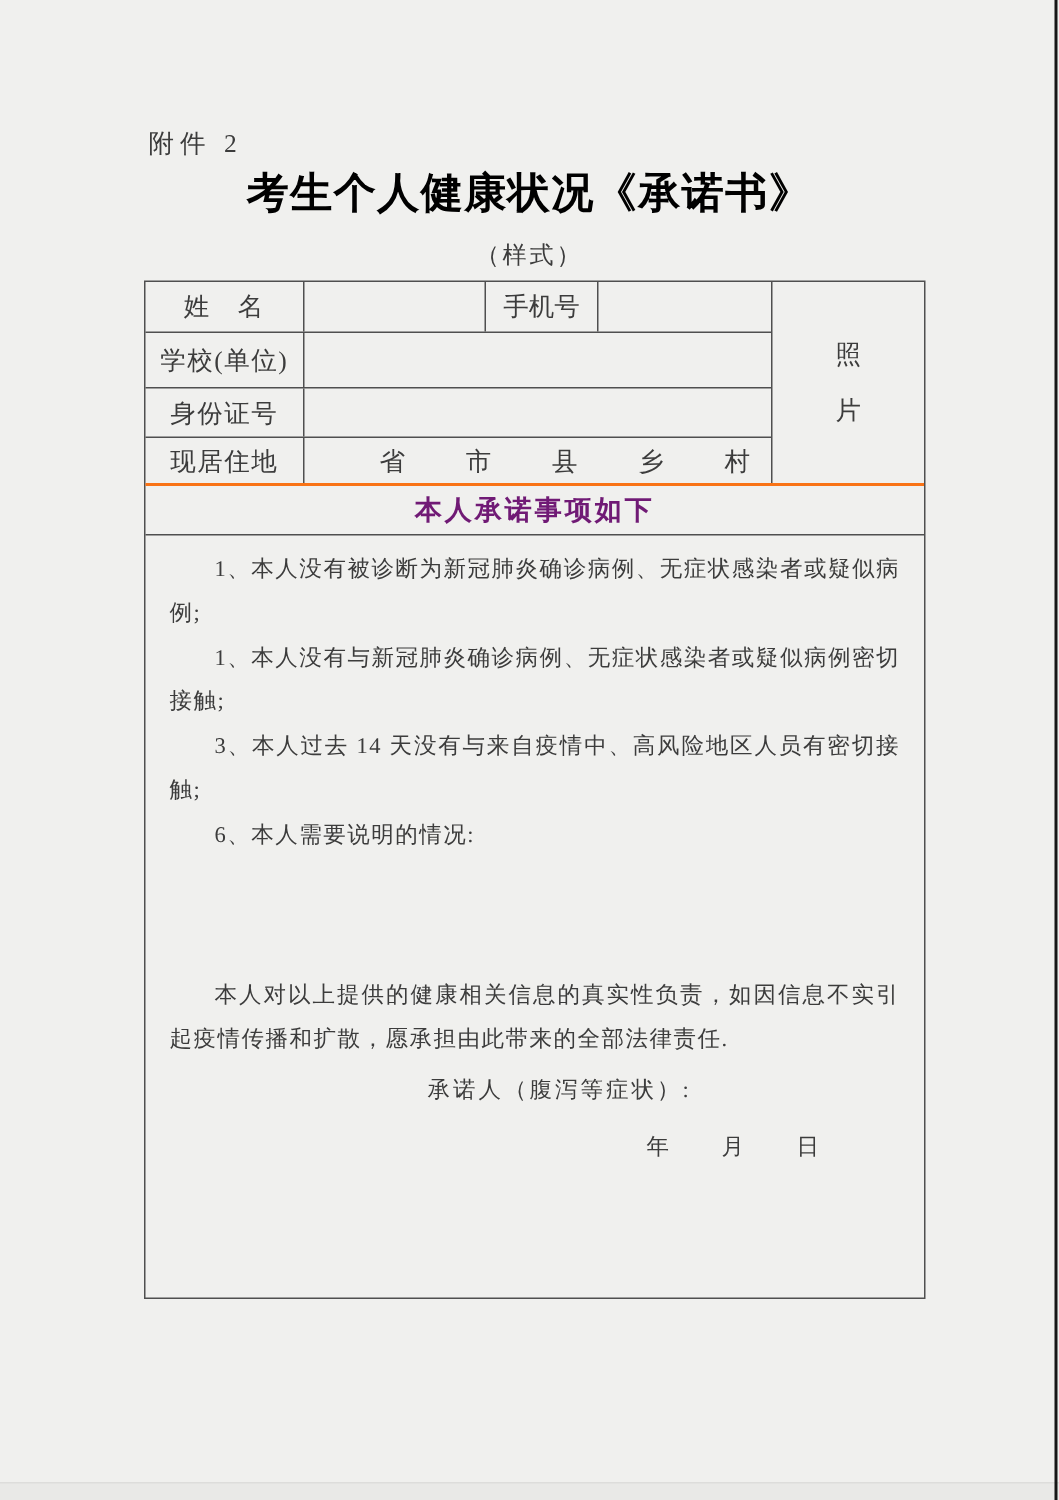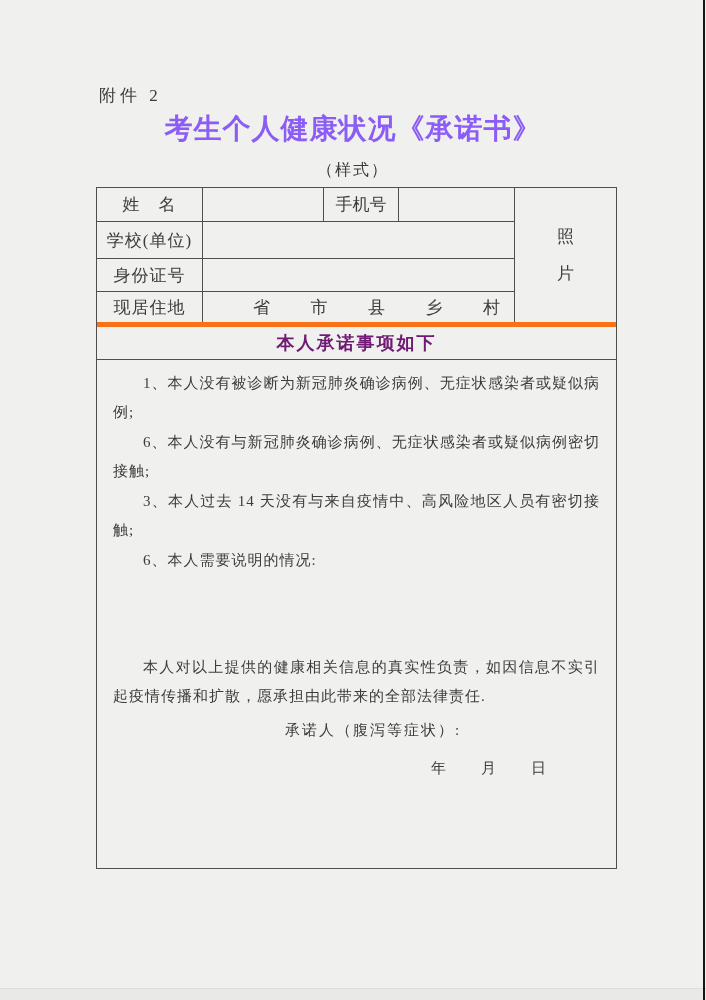--- a/index.html
+++ b/index.html
@@ -7,25 +7,25 @@
     position:relative; width:706px; height:1000px;
     background:#f0f0ee;
     font-family:"Liberation Serif","DejaVu Serif",serif;
     color:#3c3c3c; overflow:hidden;
   }
   .scan-edge-right { position:absolute; top:0; right:1px; width:2px; height:100%; background:#161616; }
   .scan-band-bottom { position:absolute; left:0; bottom:0; width:100%; height:11px; background:#e9e9e7; border-top:1px solid #dddddb; }
 
   .attachment { position:absolute; left:99px; top:84px; font-size:17px; letter-spacing:4px; }
   .title { position:absolute; left:0; top:110px; width:100%; text-align:center;
-           font-size:28px; font-weight:bold; letter-spacing:1px; color:#8b5cf6; }
+           font-size:28px; font-weight:bold; letter-spacing:1px; color:#000000; }
   .subtitle { position:absolute; left:0; top:160px; width:100%; text-align:center; font-size:16px; letter-spacing:2px; }
 
   .form-table { position:absolute; left:96px; top:187px; width:519px; border:1px solid #4f4f4f; }
-  .info { display:flex; height:134px; border-bottom:5px solid #f97316; }
+  .info { display:flex; height:134px; border-bottom:2px solid #f97316; }
   .info-left { width:417px; border-right:1px solid #4f4f4f; display:flex; flex-direction:column; }
   .irow { display:flex; border-bottom:1px solid #4f4f4f; }
   .irow.r1 { height:33px; }
   .irow.r2 { height:36px; }
   .irow.r3 { height:32px; }
   .irow.r4 { flex:1; border-bottom:none; }
   .cell-label { width:105px; border-right:1px solid #4f4f4f; display:flex; align-items:center; justify-content:center;
                 font-size:17px; letter-spacing:1px; white-space:nowrap; }
   .cell-blank { flex:1; }
   .cell-nameval { width:120px; border-right:1px solid #4f4f4f; }
@@ -87,21 +87,21 @@
           <span>片</span>
         </div>
     </div>
 
     <div class="promise-header">本人承诺事项如下</div>
 
     <div class="promise-body">
       <div>
 
       <div class="promise-item">1、本人没有被诊断为新冠肺炎确诊病例、无症状感染者或疑似病例;</div>
-          <div class="promise-item">6、本人没有与新冠肺炎确诊病例、无症状感染者或疑似病例密切接触;</div>
+          <div class="promise-item">1、本人没有与新冠肺炎确诊病例、无症状感染者或疑似病例密切接触;</div>
           <div class="promise-item">3、本人过去 14 天没有与来自疫情中、高风险地区人员有密切接触;</div>
           <div class="promise-item">6、本人需要说明的情况:</div>
         </div>
       <div class="closing">本人对以上提供的健康相关信息的真实性负责，如因信息不实引起疫情传播和扩散，愿承担由此带来的全部法律责任.</div>
       <div class="signer">承诺人（腹泻等症状）:</div>
       <div class="date-line">
 
       <span>年</span>
           <span>月</span>
           <span>日</span>

